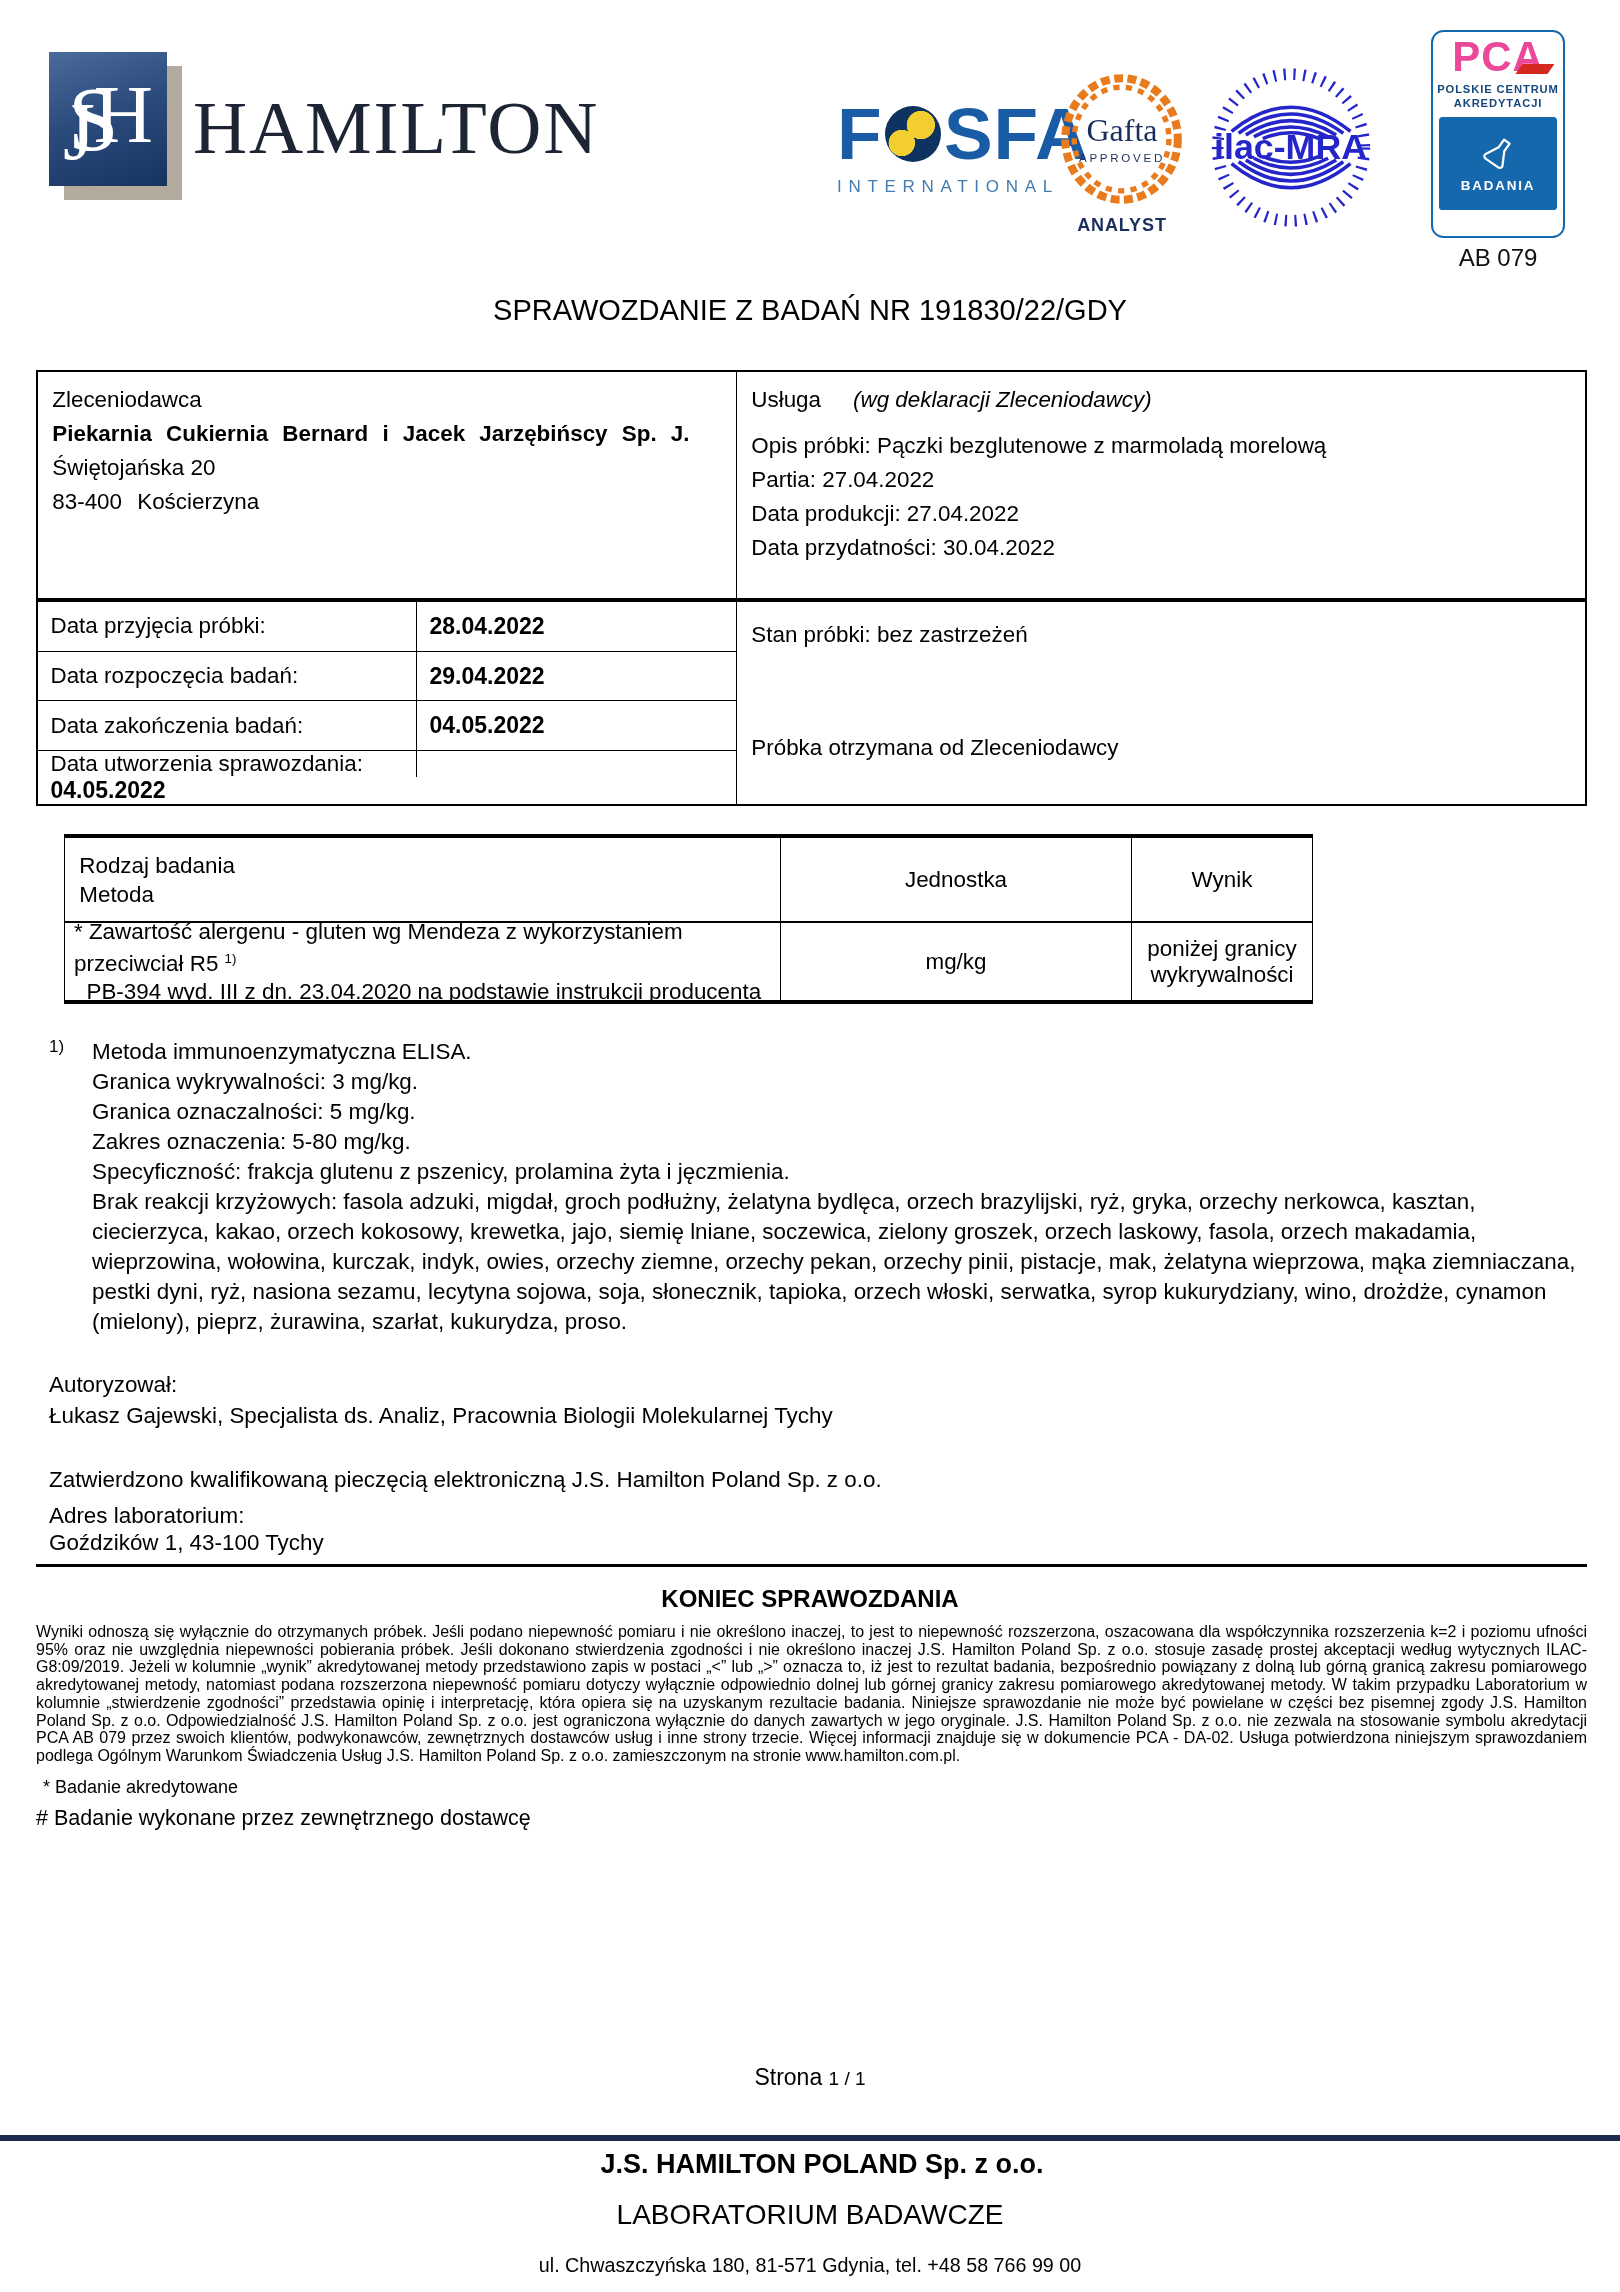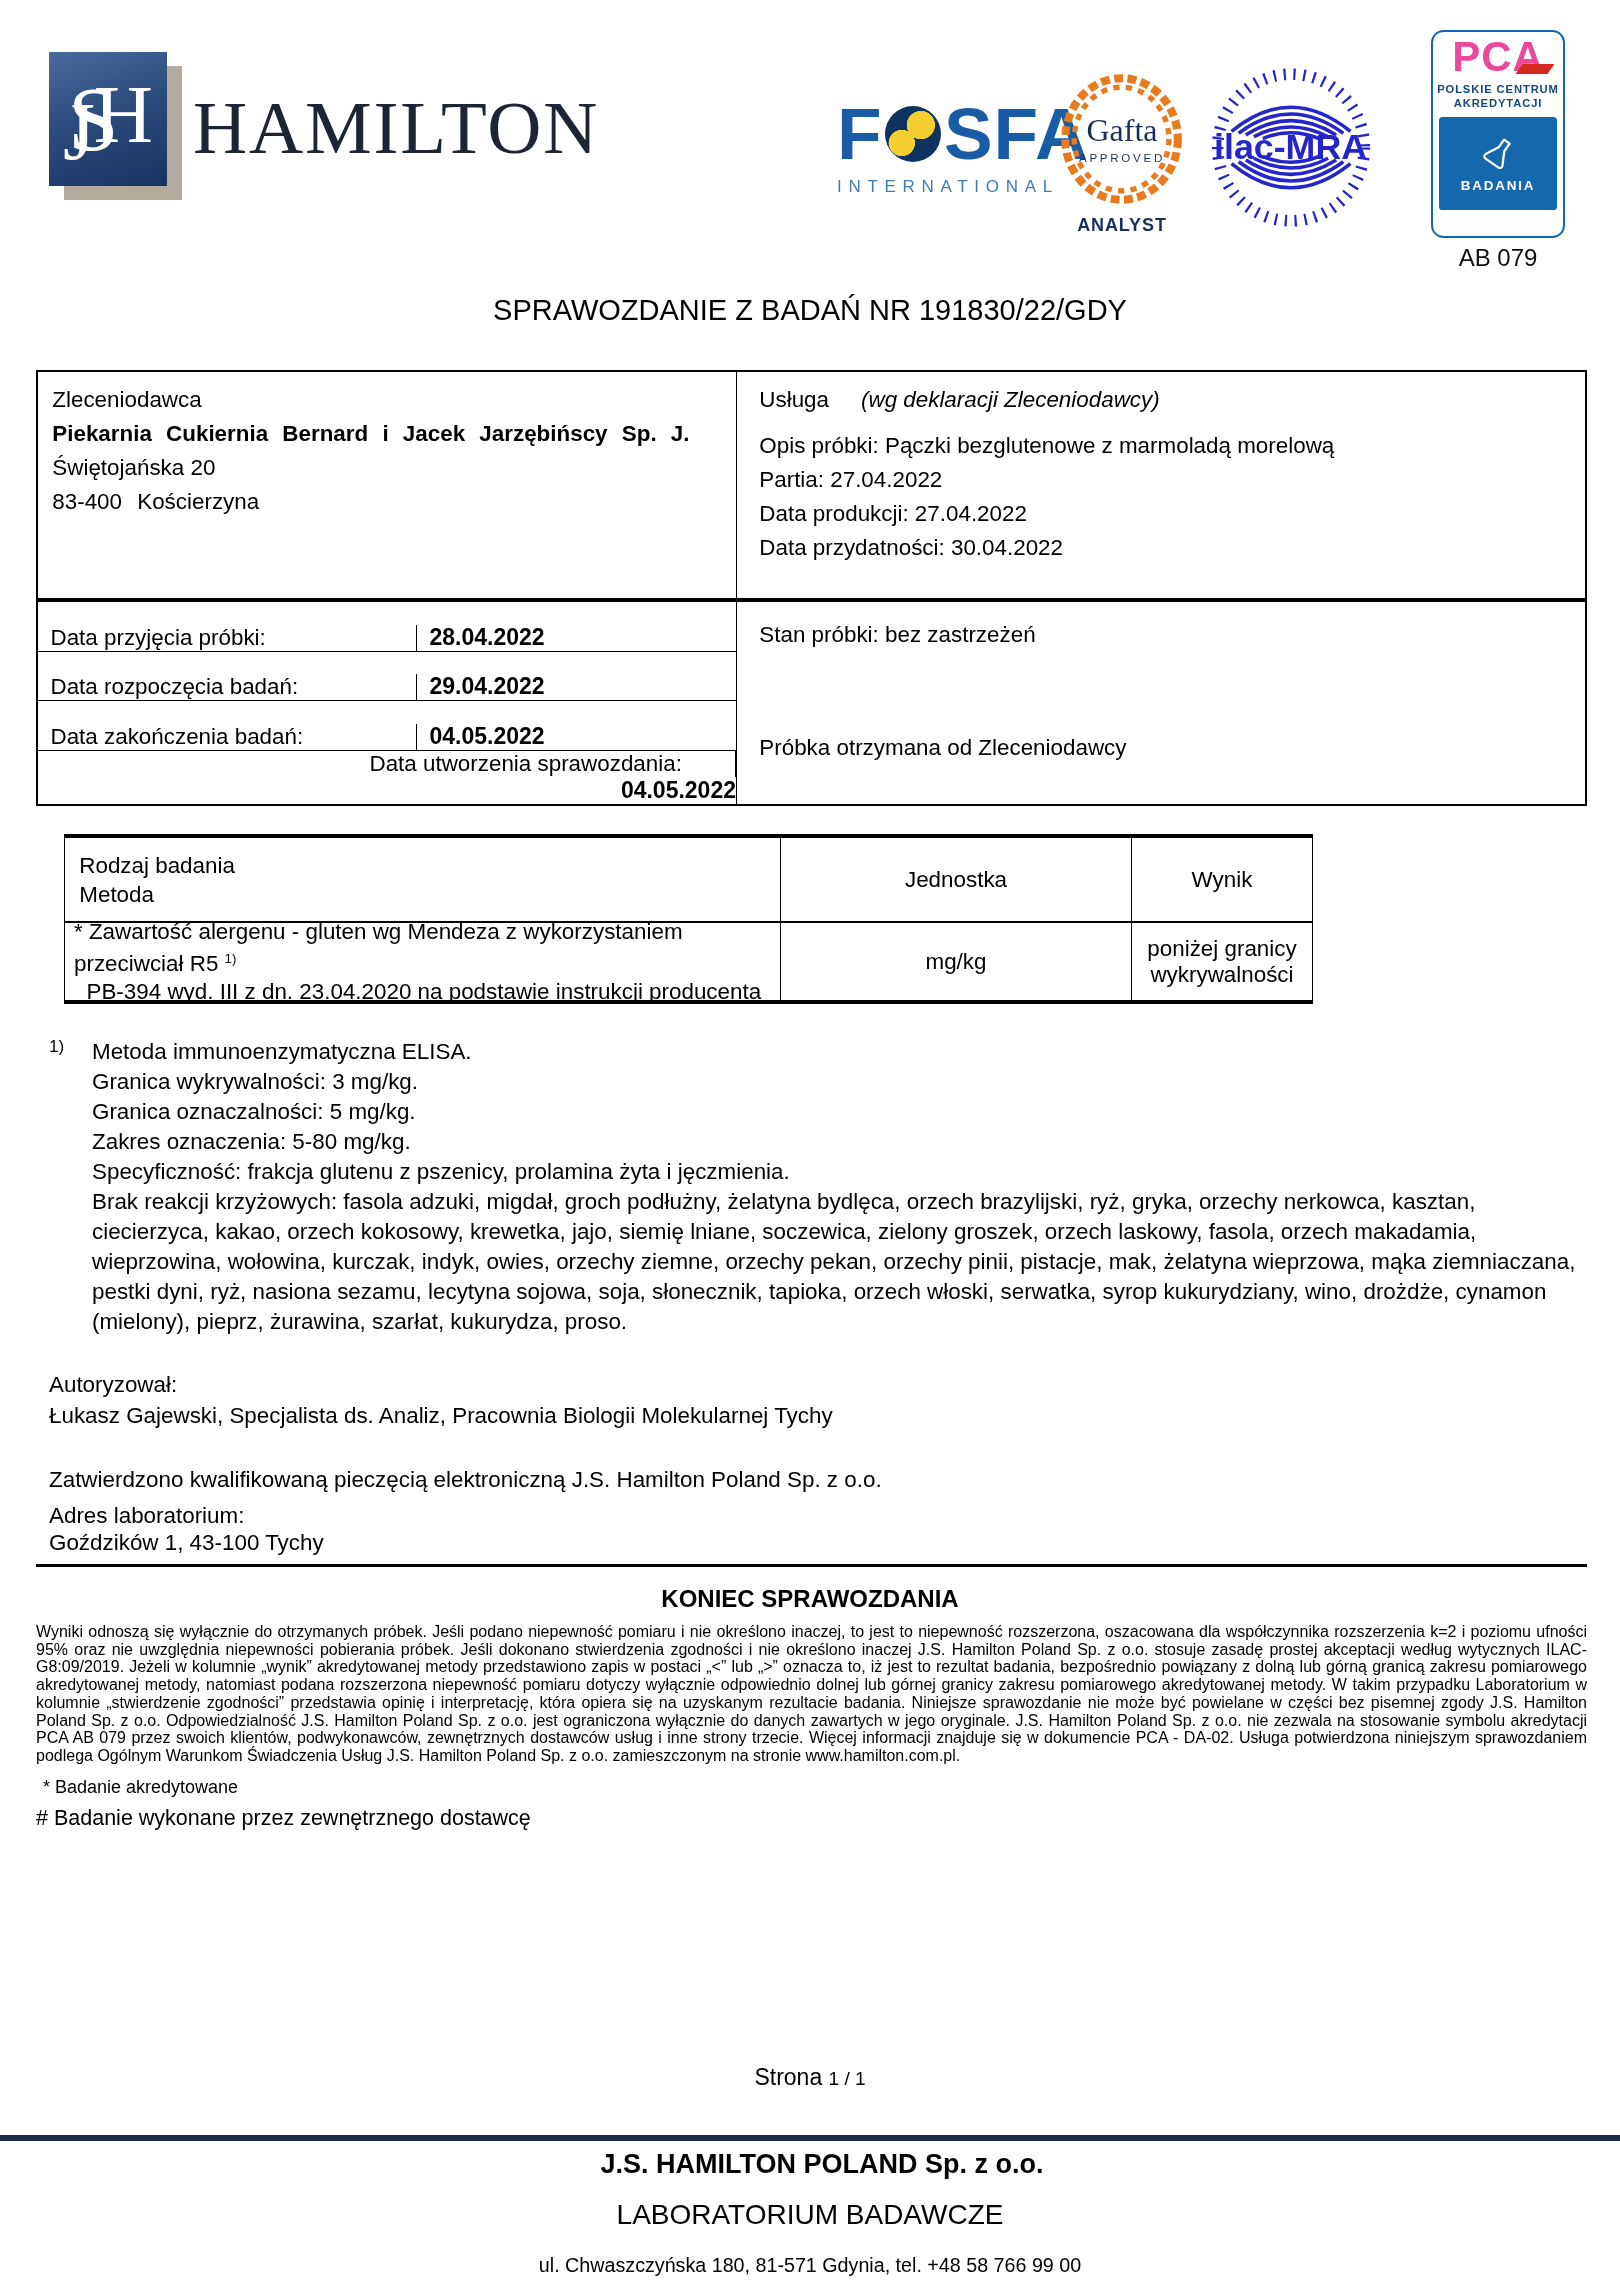--- a/index.html
+++ b/index.html
@@ -45,32 +45,32 @@
   .pca-org { font-size:11.2px; font-weight:bold; color:#15477a; letter-spacing:0.9px; line-height:14.3px; margin-top:4.5px; }
   .pca-box { margin:6.3px 6.3px 0 6.3px; height:93px; background:#1668ad; border-radius:3.6px;
     display:flex; flex-direction:column; align-items:center; justify-content:center; }
   .pca-scope { color:#fff; font-weight:bold; font-size:13.4px; letter-spacing:1.8px; margin-top:4px; }
   .pca-number { position:absolute; left:1431px; top:244px; width:134px; text-align:center; font-size:24px; color:#111; }
 
   
   .report-title { position:absolute; left:0; top:294px; width:100%; text-align:center; font-size:29px; }
 
   
-  .t { position:absolute; border:2.7px solid #000; font-size:22.4px;gap:8px; }
+  .t { position:absolute; border:2.7px solid #000; font-size:22.4px; }
   .t1 { left:36px; top:370px; width:1551px; height:230px; display:flex; }
   .t1-left { width:699px; border-right:1.8px solid #000; padding:10.7px 14.3px; line-height:34px; }
   .t1-right { flex:1; padding:10.7px 14.3px; line-height:34px; }
   .client-name { font-weight:bold; word-spacing:8px; }
   .client-city { word-spacing:9px; }
   .sample-head { margin-bottom:12.5px; }
   .sample-decl { font-style:italic; margin-left:32px; }
 
   .t2 { left:36px; top:600px; width:1551px; height:206px; display:flex; }
   .t2-left { width:699px; border-right:1.8px solid #000; display:flex; flex-direction:column; }
-  .t2-row { flex:1; display:flex; border-bottom:1.8px solid #000;align-items:flex-end; }
+  .t2-row { flex:1; display:flex; border-bottom:1.8px solid #000; }
   .t2-row:last-child { border-bottom:none;flex-direction:column; }
   .t2-label { width:379px; border-right:1.8px solid #000; display:flex; align-items:center; padding-left:12.5px; }
   .t2-value { flex:1; display:flex; align-items:center; padding-left:12.5px; font-weight:bold; font-size:23px; }
   .t2-right { flex:1; position:relative; }
   .sample-state { position:absolute; left:14.3px; top:19.7px; }
   .sample-received { position:absolute; left:14.3px; top:133px; }
 
   .results { position:absolute; left:36px; top:834px; width:1249px;
     border-top:4.5px solid #000; border-bottom:4.5px solid #000;
     border-left:1.8px solid #000; border-right:1.8px solid #000;

